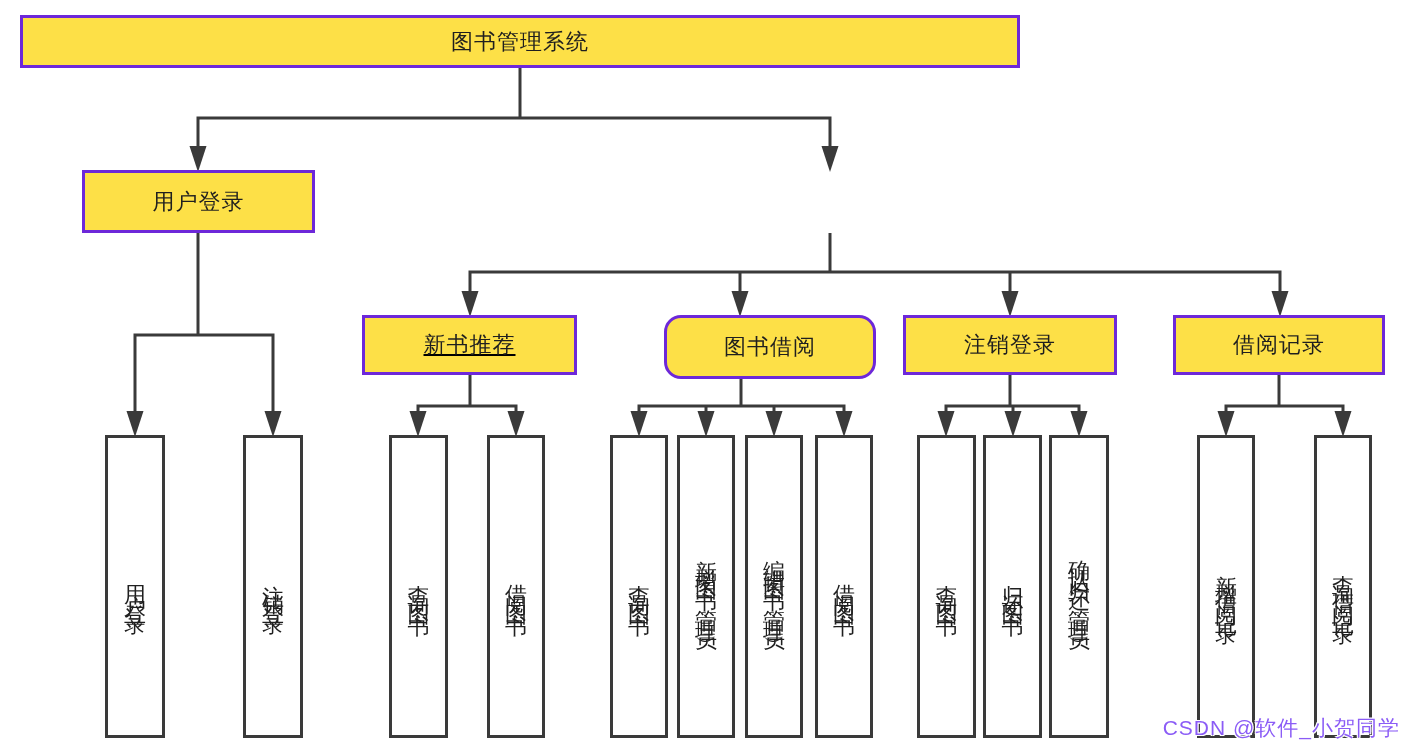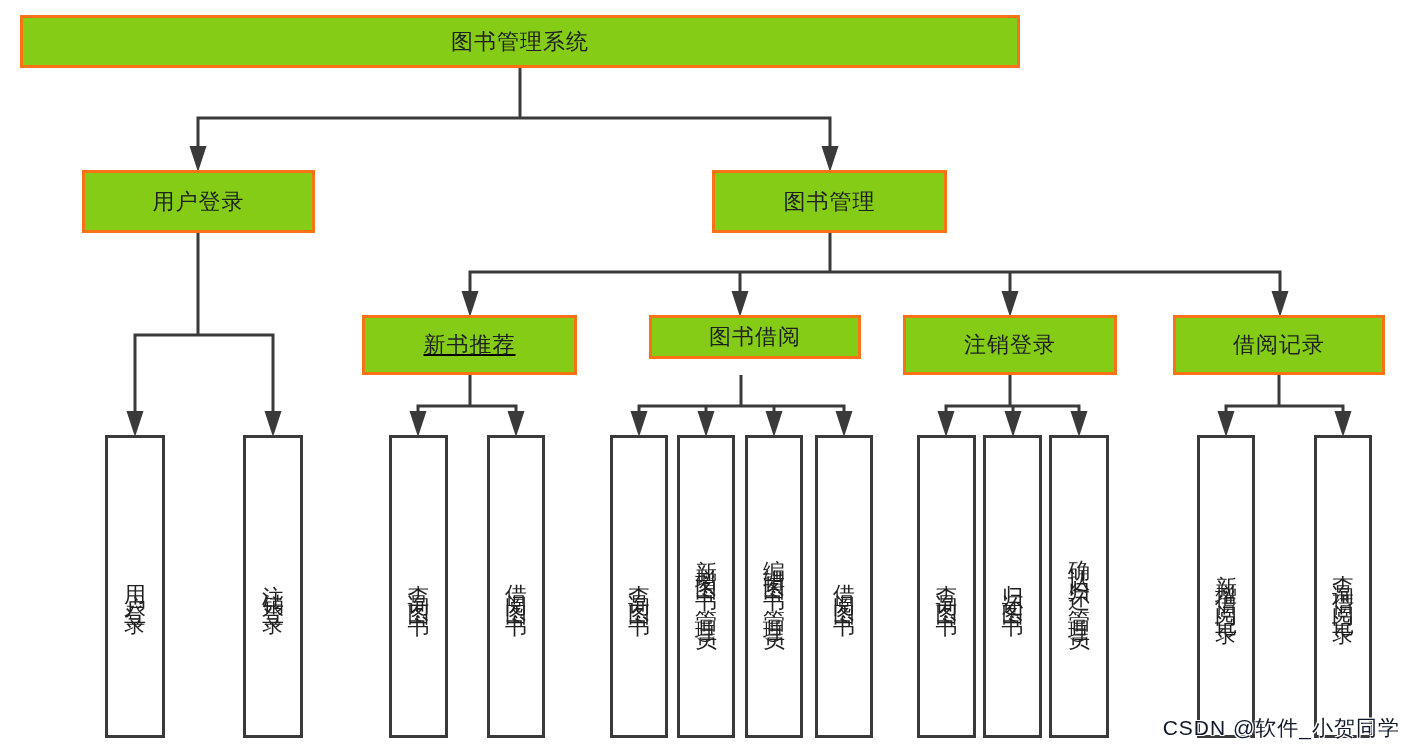--- a/index.html
+++ b/index.html
@@ -13,22 +13,22 @@
   }
   .wires {
     position: absolute;
     left: 0; top: 0;
     width: 1405px; height: 747px;
     z-index: 1;
   }
   .node {
     position: absolute;
     box-sizing: border-box;
-    border: 3px solid #f97316;
-    background: #84cc16;
+    border: 3px solid #6d28d9;
+    background: #fde047;
     display: flex;
     align-items: center;
     justify-content: center;
     z-index: 2;
   }
   .node .lbl {
     font-size: 22px;
     color: #1f1f1f;
     letter-spacing: 1px;
     white-space: nowrap;
@@ -52,21 +52,21 @@
     color: #1f1f1f;
     letter-spacing: 10px;
     line-height: 1;
     white-space: nowrap;
   }
   
   .n-root { left: 20px;   top: 15px;  width: 1000px; height: 53px; }
   .n-l2a  { left: 82px;   top: 170px; width: 233px;  height: 63px; }
   .n-l2b  { left: 712px;  top: 170px; width: 235px;  height: 63px; }
   .n-l3a  { left: 362px;  top: 315px; width: 215px;  height: 60px; text-decoration: underline; }
-  .n-l3b  { left: 649px;  top: 315px; width: 212px;  height: 44px; }
+  .n-l3b  { left: 664px;  top: 315px; width: 212px;  height: 64px; border-radius: 17px; }
   .n-l3c  { left: 903px;  top: 315px; width: 214px;  height: 60px; }
   .n-l3d  { left: 1173px; top: 315px; width: 212px;  height: 60px; text-align: center; }
   
   .f-a1 { left: 105px;  width: 60px; }
   .f-a2 { left: 243px;  width: 60px; }
   .f-b1 { left: 389px;  width: 59px; }
   .f-b2 { left: 487px;  width: 58px; }
   .f-c1 { left: 610px;  width: 58px; }
   .f-c2 { left: 677px;  width: 58px; }
   .f-c3 { left: 745px;  width: 58px; }
@@ -74,21 +74,21 @@
   .f-d1 { left: 917px;  width: 59px; }
   .f-d2 { left: 983px;  width: 59px; }
   .f-d3 { left: 1049px; width: 60px; }
   .f-e1 { left: 1197px; width: 58px; }
   .f-e2 { left: 1314px; width: 58px; }
   .watermark {
     position: absolute;
     right: 5px;
     bottom: 5px;
     font-size: 21px;
-    color: #0f172a;
+    color: #8b5cf6;
     letter-spacing: 1px;
     z-index: 5;
     text-shadow: -1px -1px 0 #fff, 1px -1px 0 #fff, -1px 1px 0 #fff, 1px 1px 0 #fff;
   }
 </style>
 </head>
 <body>
 
 <div class="canvas">
 
@@ -161,23 +161,20 @@
     </g>
   </svg>
 
   <div class="node n-root">
     <span class="lbl">图书管理系统</span>
   </div>
 
   <div class="node n-l2a">
     <span class="lbl">用户登录</span>
   </div>
-  <div class="node n-l2b">
-    <span class="lbl">图书管理</span>
-  </div>
 
   <div class="node n-l3a">
     <span class="lbl">新书推荐</span>
   </div>
   <div class="node n-l3b">
     <span class="lbl">图书借阅</span>
   </div>
   <div class="node n-l3c">
     <span class="lbl">注销登录</span>
   </div>

